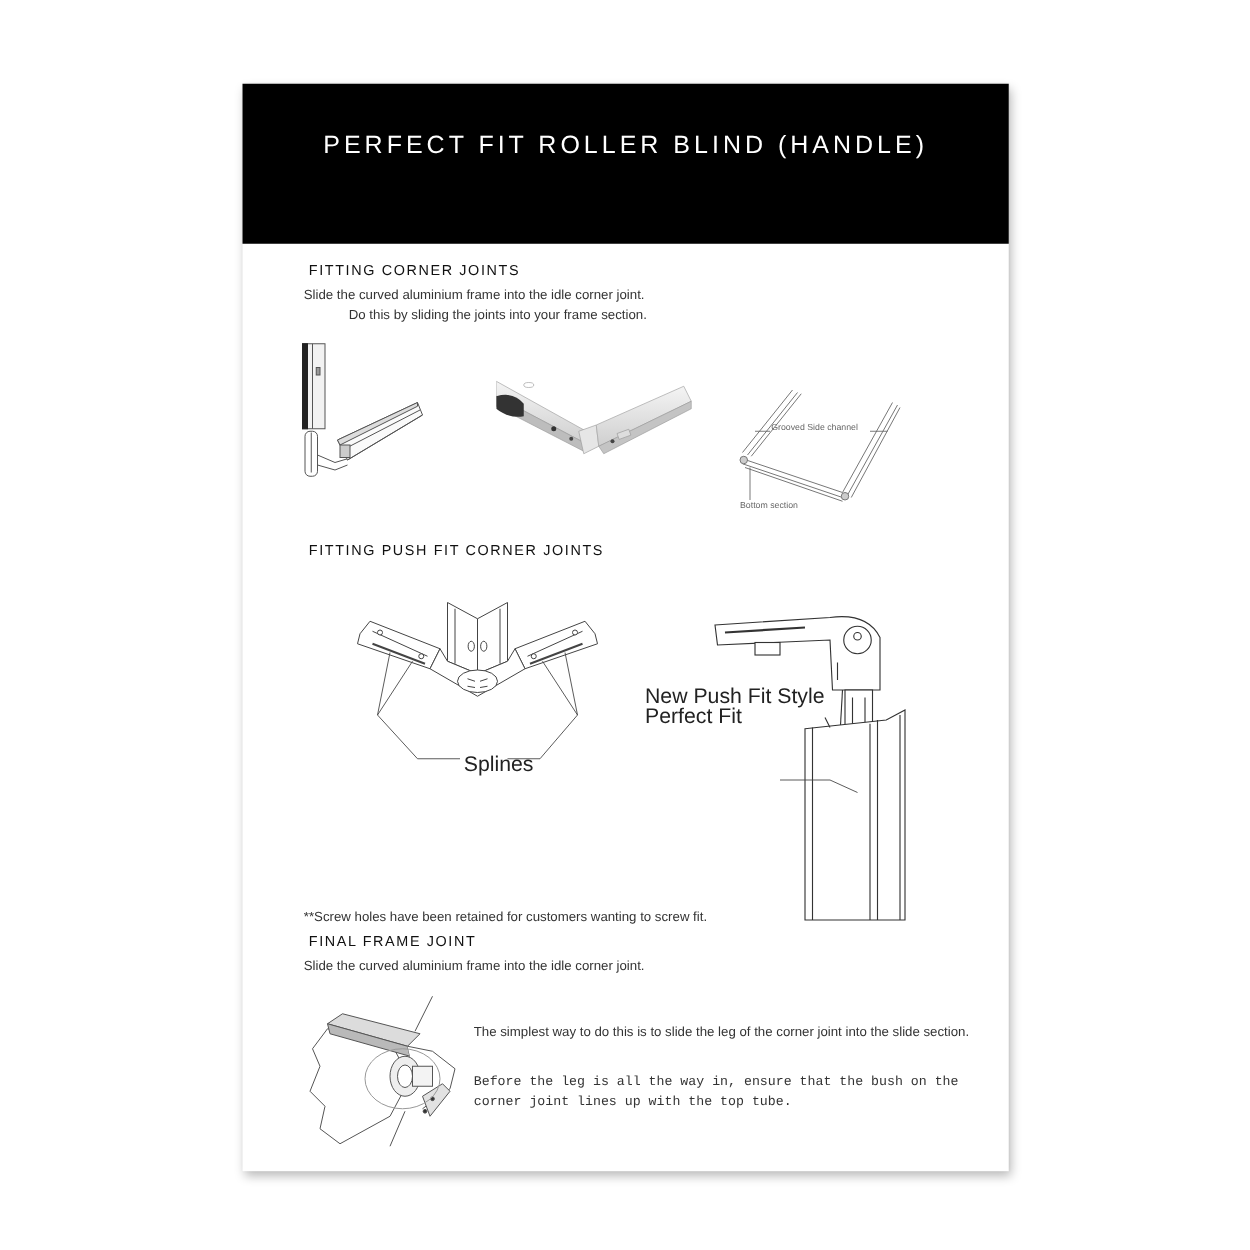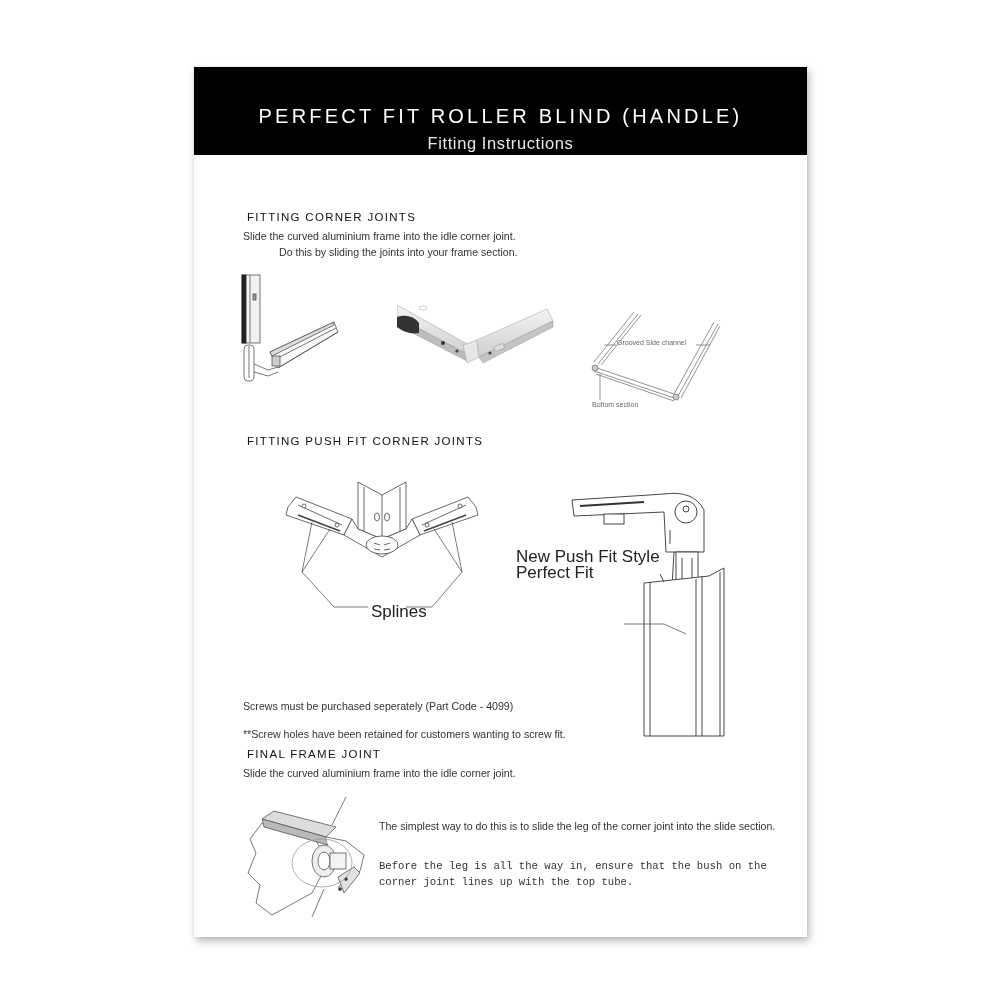--- a/index.html
+++ b/index.html
@@ -6,21 +6,21 @@
   body {
     width: 1000px; height: 1000px; background: #ffffff; position: relative; overflow: hidden;
     font-family: "Liberation Sans", "DejaVu Sans", sans-serif; color: #222;
   }
   .page {
     position: absolute; left: 194px; top: 67px; width: 613px; height: 870px;
     background: #ffffff;
     box-shadow: 2px 4px 8px rgba(0,0,0,0.28), 0 0 2px rgba(0,0,0,0.08);
   }
   .header {
-    position: absolute; left: 0; top: 0; width: 613px; height: 88px; background: #000;
+    position: absolute; left: 0; top: 0; width: 613px; height: 128px; background: #000;
     color: #fff; text-align: center;
   }
   .header .title {
     position: absolute; left: 0; right: 0; top: 38px;
     font-size: 20px; letter-spacing: 3.2px; font-weight: normal;
   }
   .header .subtitle {
     position: absolute; left: 0; right: 0; top: 67px;
     font-size: 16.5px; letter-spacing: 0.6px; color: #e8e8e8;
   }
@@ -32,21 +32,20 @@
   .lbl { position: absolute; font-size: 17px; color: #222; }
   .small-lbl { position: absolute; font-size: 7px; color: #666; white-space: nowrap; }
 </style>
 </head>
 <body>
 
 <div class="page">
 
   <div class="header">
     <div class="title">PERFECT FIT ROLLER BLIND (HANDLE)</div>
-    <div class="subtitle">Fitting Instructions</div>
   </div>
 
   <h2 class="h" style="top:140px;">FITTING CORNER JOINTS</h2>
   <p class="p" style="left:49px; top:161px;">Slide the curved aluminium frame into the idle corner joint.</p>
   <p class="p" style="left:49px; top:177px;padding-left:36px;">Do this by sliding the joints into your frame section.</p>
 
   <svg class="fig" style="left:40px; top:205px;" width="140" height="115" viewBox="0 0 140 115">
     <g fill="none" stroke="#555" stroke-width="0.8">
       <rect x="8" y="3" width="18" height="68" fill="#f2f2f2"></rect>
       <rect x="8" y="3" width="4" height="68" fill="#222" stroke="#222"></rect>
@@ -160,21 +159,20 @@
       <line x1="86" y1="100" x2="86" y2="254"></line>
       <line x1="96" y1="92" x2="100" y2="100"></line>
     </g>
     <line x1="100" y1="142" x2="122" y2="152" stroke="#444" stroke-width="0.7"></line>
     <line x1="60" y1="142" x2="100" y2="142" stroke="#444" stroke-width="0.7"></line>
   </svg>
   <span class="lbl" style="left:322px; top:480px;">New Push Fit Style</span>
   <span class="lbl" style="left:322px; top:496px;">Perfect Fit</span>
 
   <p class="p" style="left:49px; top:615px;margin-top:44px;">**Screw holes have been retained for customers wanting to screw fit.</p>
-  <p class="p" style="left:49px; top:631px;">Screws must be purchased seperately (Part Code - 4099)</p>
 
   <h2 class="h" style="top:677px;">FINAL FRAME JOINT</h2>
   <p class="p" style="left:49px; top:698px;">Slide the curved aluminium frame into the idle corner joint.</p>
 
   <svg class="fig" style="left:48px; top:726px;" width="145" height="128" viewBox="0 0 145 128">
     <g fill="#fff" stroke="#555" stroke-width="0.8">
       <path d="M20,30 L8,46 L14,60 L6,80 L18,92 L14,110 L30,122 L70,100 L86,70 L70,40 Z"></path>
       <polygon points="20,26 32,18 94,34 84,44" fill="#dcdcdc"></polygon>
       <polygon points="20,26 84,44 86,52 22,34" fill="#b9b9b9"></polygon>
       <path d="M84,44 L104,48 L122,62 L118,78 L96,94"></path>

